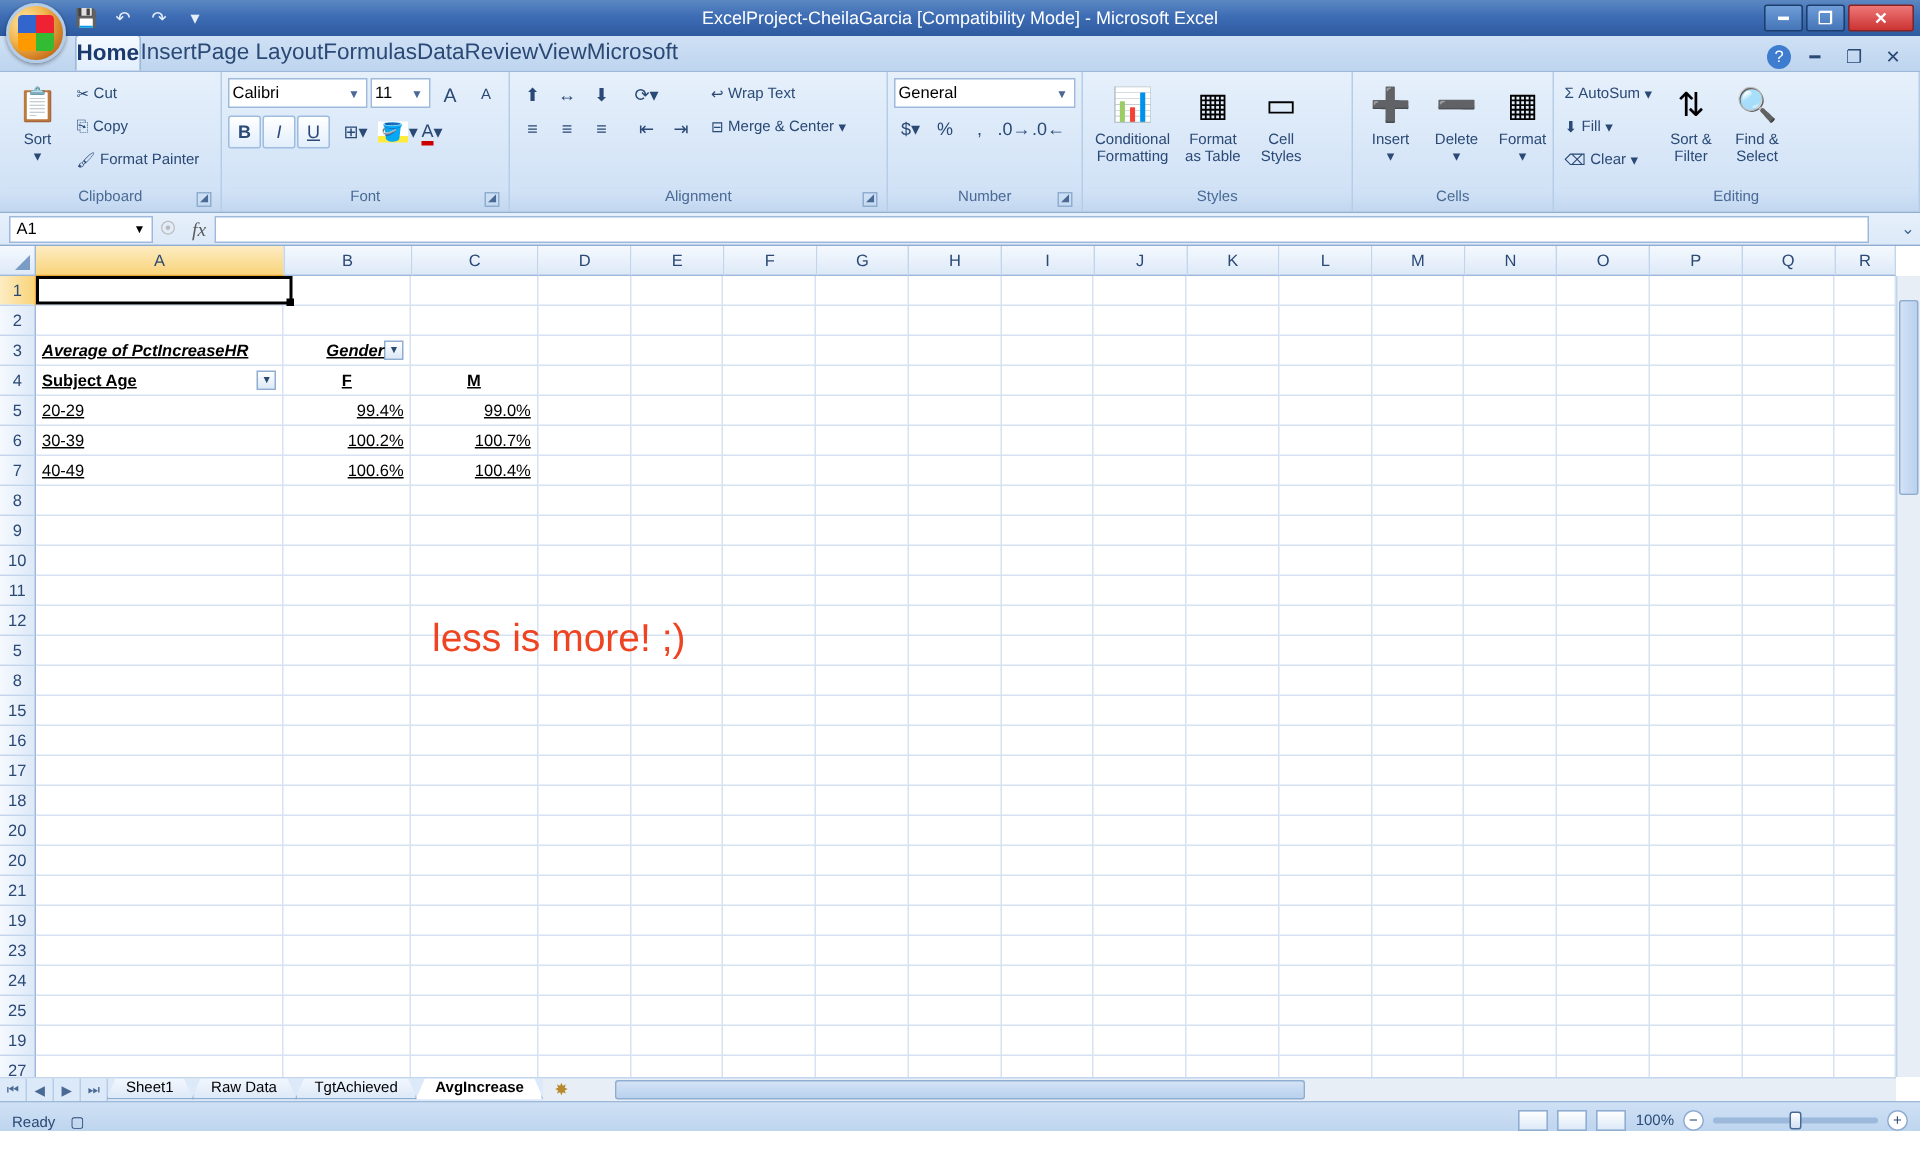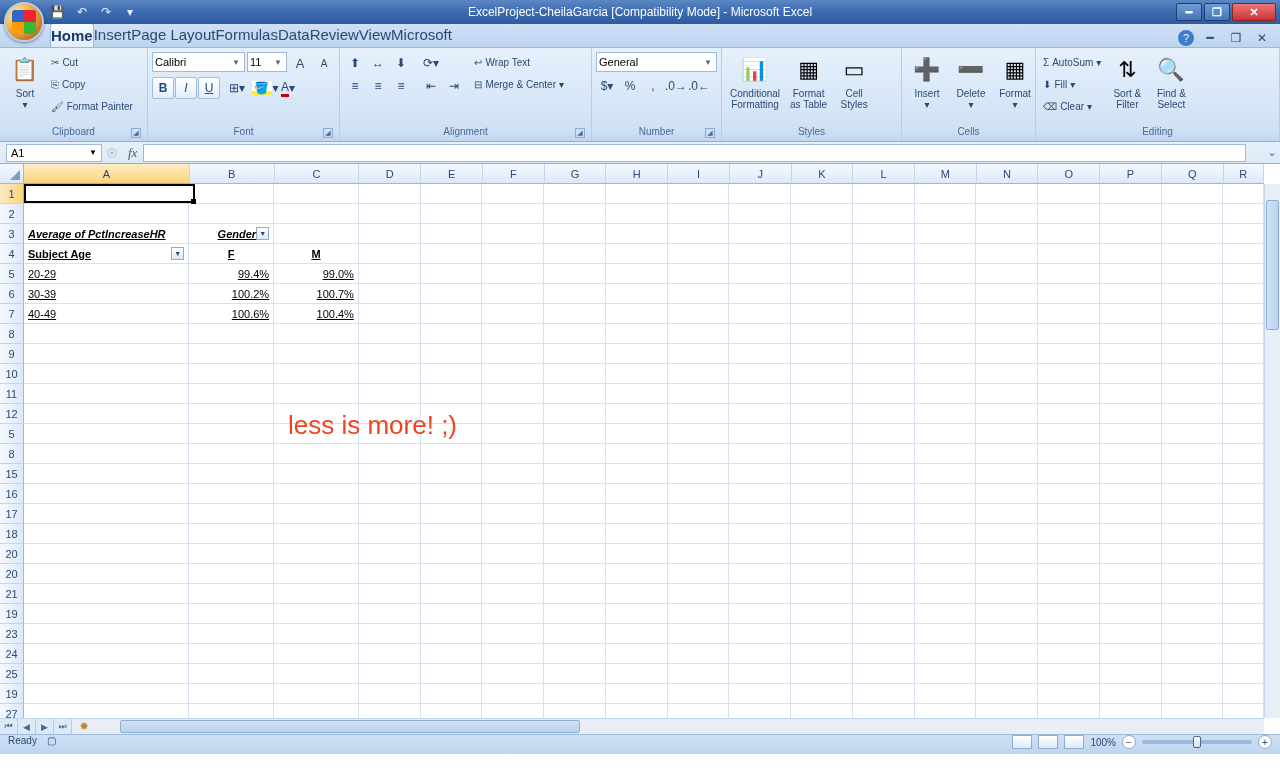--- a/index.html
+++ b/index.html
@@ -72,21 +72,21 @@
 .sheet-nav { display:flex; background:#dce9f8;}
 .sheet-nav .nav { width:18px; display:flex; align-items:center; justify-content:center; border-right:1px solid #b6cde8; color:#4a6a95; font-size:9px; cursor:pointer;}
 .sheettabs { display:flex; align-items:flex-start; background:#dce9f8;}
 .stab { padding:1px 12px; font-size:10px; background:linear-gradient(#f2f7fd,#dde9f8); border:1px solid #8fadd1; border-top:none; margin-left:-1px; cursor:pointer; clip-path: polygon(6px 0, calc(100% - 6px) 0, 100% 100%, 0 100%);}
 .stab.active { background:#fff; font-weight:bold; border-bottom-color:#fff; z-index:2;}
 .newsheet { width:24px; display:flex; align-items:center; justify-content:center; color:#b88a30; cursor:pointer;}
 .htrack { flex:1; position:relative; margin-left:8px;}
 .htrack .thumb { position:absolute; top:1px; bottom:1px; left:16px; width:460px; background:linear-gradient(#d3e2f6,#b9d1ee); border:1px solid #8fadd1; border-radius:2px;}
 
 
-.statusbar { height:20px; background:linear-gradient(#cfe0f4,#bed5ef); display:flex; align-items:flex-start; font-size:10px; color:#2a4975; border-top:1px solid #9cb8db;}
+.statusbar { height:20px; background:linear-gradient(#cfe0f4,#bed5ef); display:flex; align-items:flex-end; font-size:10px; color:#2a4975; border-top:1px solid #9cb8db;}
 .statusbar .left { padding-left:8px;}
 .statusbar .right { margin-left:auto; display:flex; align-items:center; gap:6px; padding-right:8px;}
 .viewbtn { width:20px; height:14px; border:1px solid #8fadd1; background:linear-gradient(#fff,#dce9f8); cursor:pointer;}
 .zoom-slider { width:110px; height:4px; background:#9cb8db; position:relative; border-radius:2px;}
 .zoom-slider .zt { position:absolute; left:50%; top:-4px; width:8px; height:12px; background:linear-gradient(#fff,#cfe0f4); border:1px solid #4a6a95; border-radius:2px; transform:translateX(-50%); cursor:pointer;}
 .zbtn { width:14px; height:14px; border:1px solid #8fadd1; border-radius:50%; display:flex; align-items:center; justify-content:center; background:#fff; cursor:pointer; font-size:10px;}
 
 .annot { position:absolute; color:#e42; font-size:26px; font-family:'Segoe UI Light','Segoe UI',sans-serif; font-weight:300;}
 .ddicon { width:13px; height:13px; border:1px solid #8fadd1; background:linear-gradient(#fff,#dce9f8); display:inline-flex; align-items:center; justify-content:center; font-size:7px; color:#2a4975; vertical-align:middle; cursor:pointer;}
 </style>
@@ -929,20 +929,26 @@
   <div class="vscroll">
       <div class="thumb"></div>
     </div>
   <div class="hscroll">
     <div class="sheet-nav">
       <div class="nav">⏮</div>
       <div class="nav">◀</div>
       <div class="nav">▶</div>
       <div class="nav">⏭</div>
     </div>
+    <div class="sheettabs" id="sheettabs">
+        <div class="stab">Sheet1</div>
+        <div class="stab">Raw Data</div>
+        <div class="stab">TgtAchieved</div>
+        <div class="stab active">AvgIncrease</div>
+      </div>
     <div class="newsheet">✸</div>
     <div class="htrack">
         <div class="thumb"></div>
       </div>
   </div>
   <div class="annot" id="annot" style="left: 288px; top: 246px;">less is more! ;)</div>
 </div>
 
 <div class="statusbar">
   <div class="left">Ready</div>

